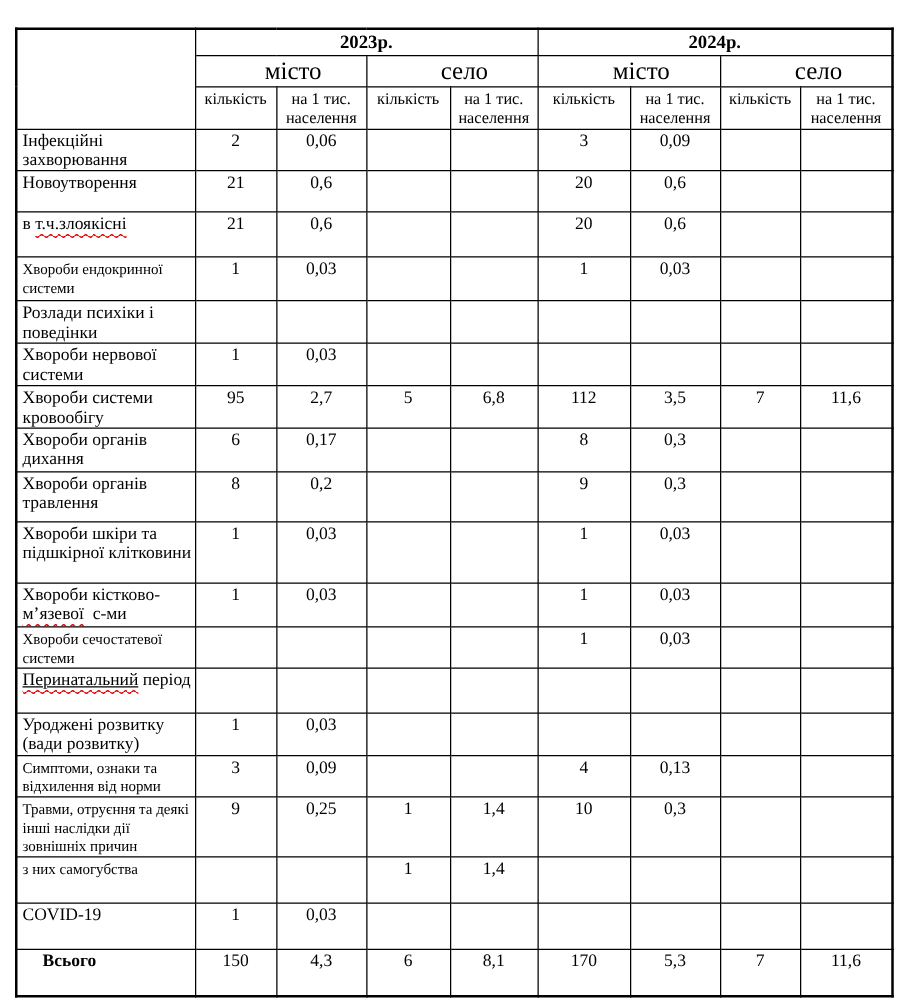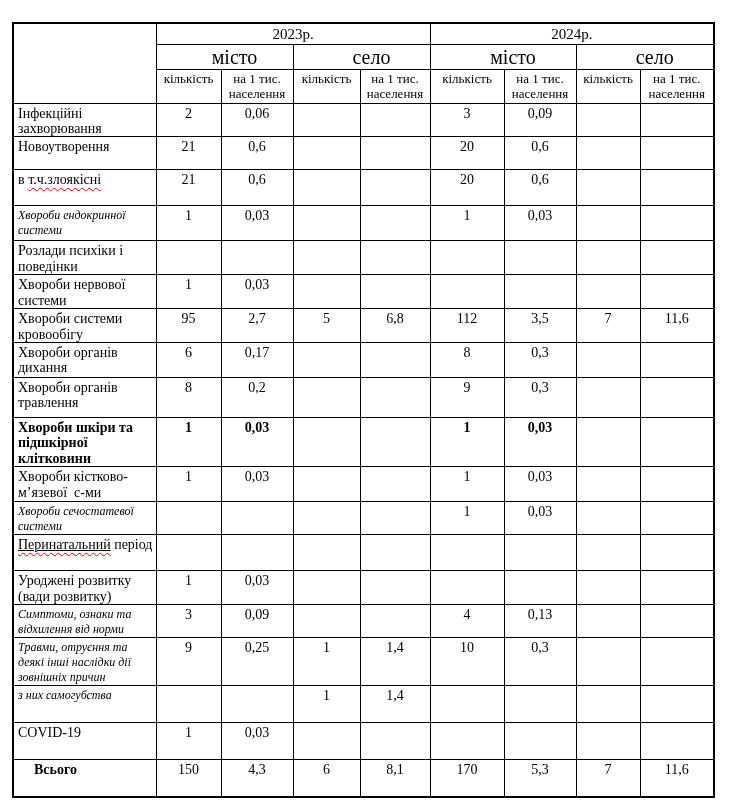--- a/index.html
+++ b/index.html
@@ -21,21 +21,21 @@
     border: 2px solid var(--border-color, #000000);
   }
   .tbl td, .tbl th {
     border: 1px solid var(--border-color, #000000);
     vertical-align: top;
     padding: 0;
     overflow: hidden;
   }
   th.corner { background: transparent; }
   th.year {
-    font-weight: normal;
+    font-weight: bold;
     font-size: 15px;
     text-align: center;
     padding-top: 1px;
     line-height: 1.2;
   }
   th.area {
     font-weight: normal;
     font-size: 20px;
     text-align: center;
     line-height: 1.15;
@@ -51,21 +51,20 @@
   }
   td.label {
     text-align: left;
     font-size: 14px;
     line-height: 1.1;
     padding: 2px 2px 0 4px;
   }
   td.label.small {
     font-size: 12px;
     line-height: 1.25;
-    font-style: italic;
   }
   td.label.bold { font-weight: bold; padding-left: 20px; }
   td.num {
     text-align: center;
     font-size: 14px;
     padding-top: 2px;
     line-height: 1.1;
   }
   .sq {
     text-decoration: underline;
@@ -213,21 +212,21 @@
           <td class="label">Хвороби органів травлення</td>
           <td class="num">8</td>
           <td class="num">0,2</td>
           <td class="num"></td>
           <td class="num"></td>
           <td class="num">9</td>
           <td class="num">0,3</td>
           <td class="num"></td>
           <td class="num"></td>
         </tr>
-        <tr style="height: 49px; font-weight: bold;">
+        <tr style="height: 49px;">
           <td class="label">Хвороби шкіри та підшкірної клітковини</td>
           <td class="num">1</td>
           <td class="num">0,03</td>
           <td class="num"></td>
           <td class="num"></td>
           <td class="num">1</td>
           <td class="num">0,03</td>
           <td class="num"></td>
           <td class="num"></td>
         </tr>

